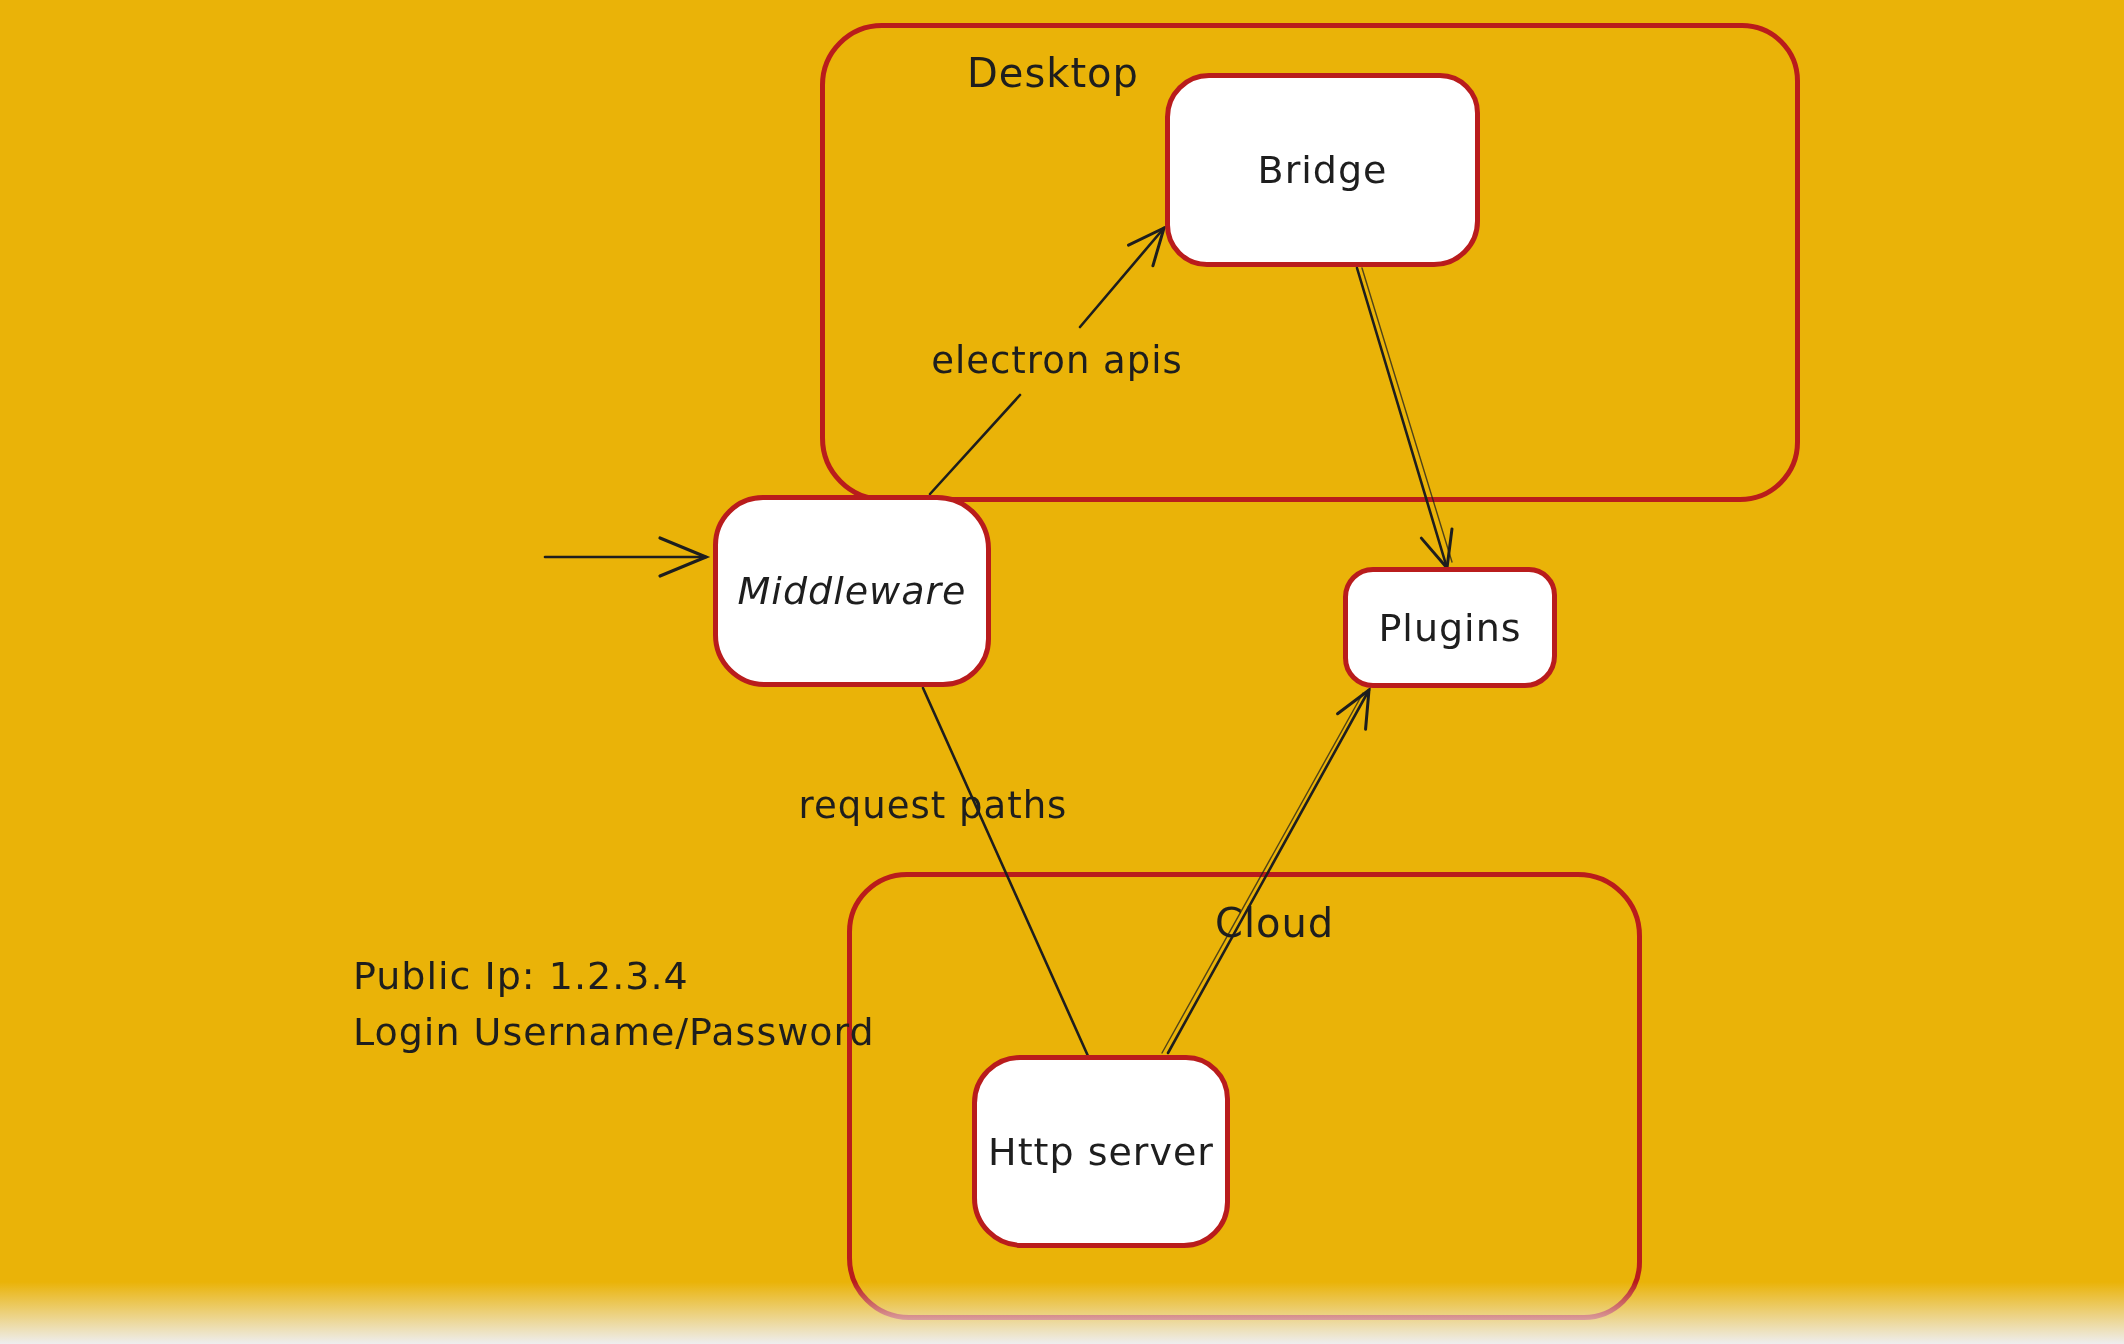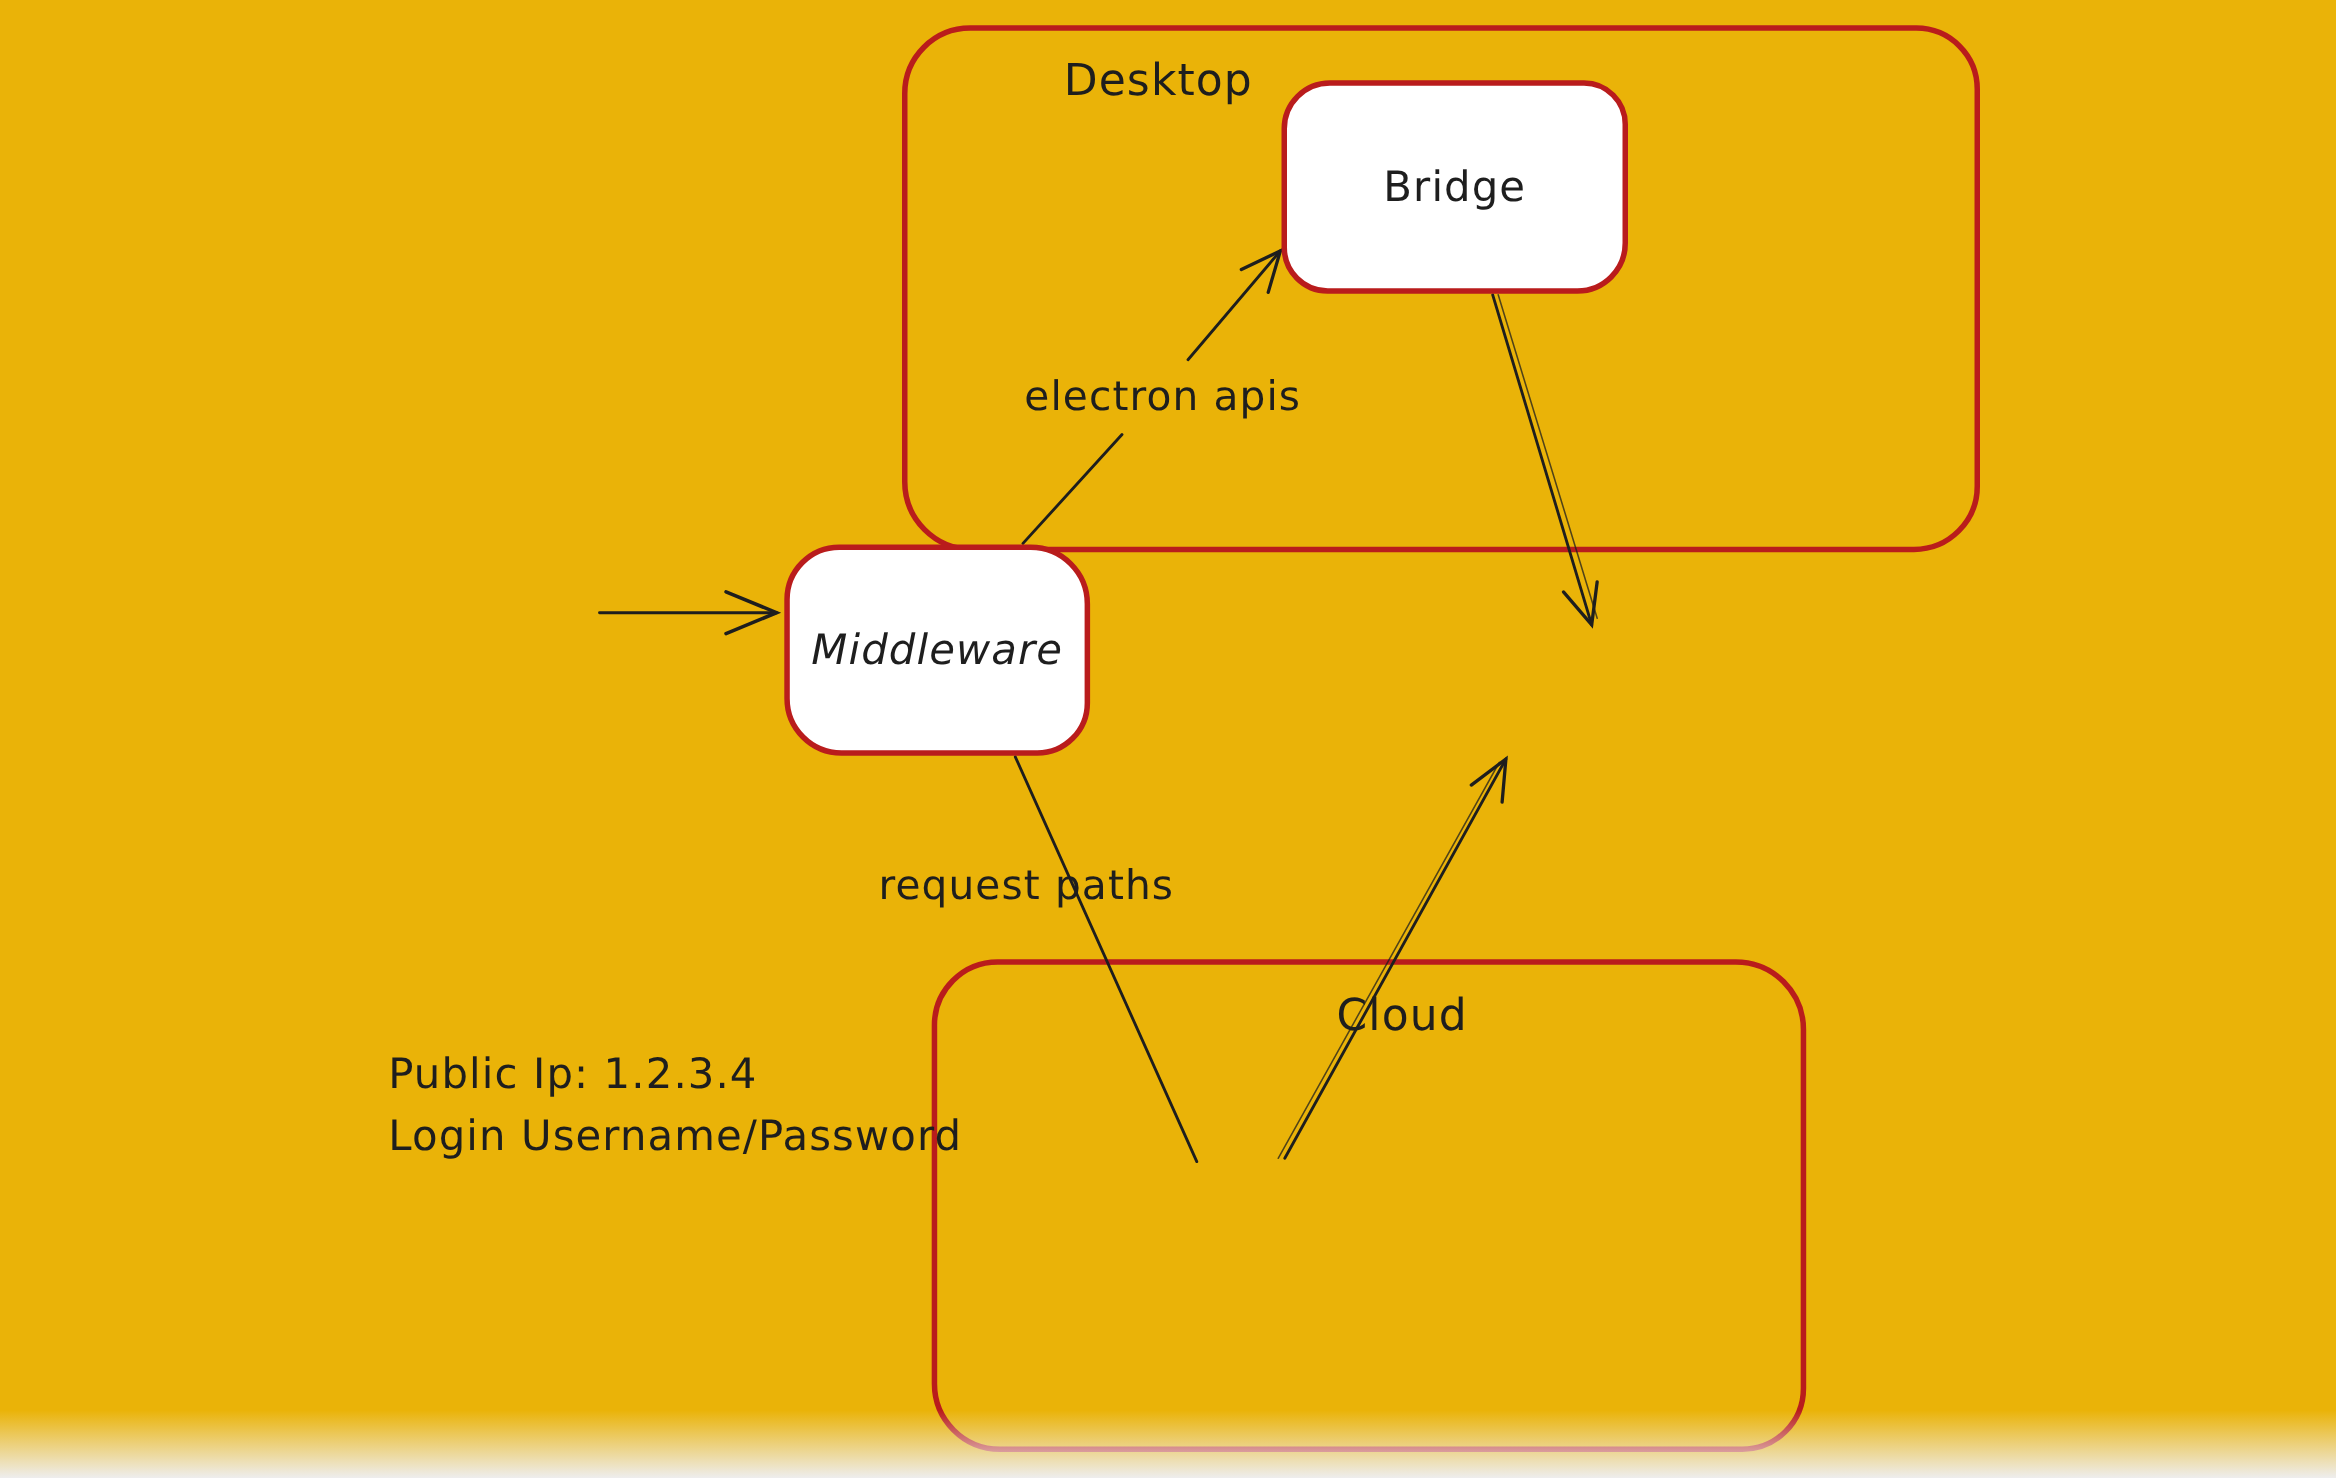--- a/index.html
+++ b/index.html
@@ -140,21 +140,27 @@
 
 
   <div class="node" id="middleware">
     <span class="node-label">Middleware</span>
   </div>
 
   <div class="node" id="bridge">
     <span class="node-label">Bridge</span>
   </div>
 
+  <div class="node" id="plugins">
+    <span class="node-label">Plugins</span>
+  </div>
 
+  <div class="node" id="http-server">
+    <span class="node-label">Http server</span>
+  </div>
 
   <div class="edge-label" id="label-electron-apis">electron apis</div>
   <div class="edge-label" id="label-request-paths">request paths</div>
 
   <div class="notes">
     <div>Public Ip: 1.2.3.4</div>
     <div>Login Username/Password</div>
   </div>
 
   <div class="bottom-fade"></div>

